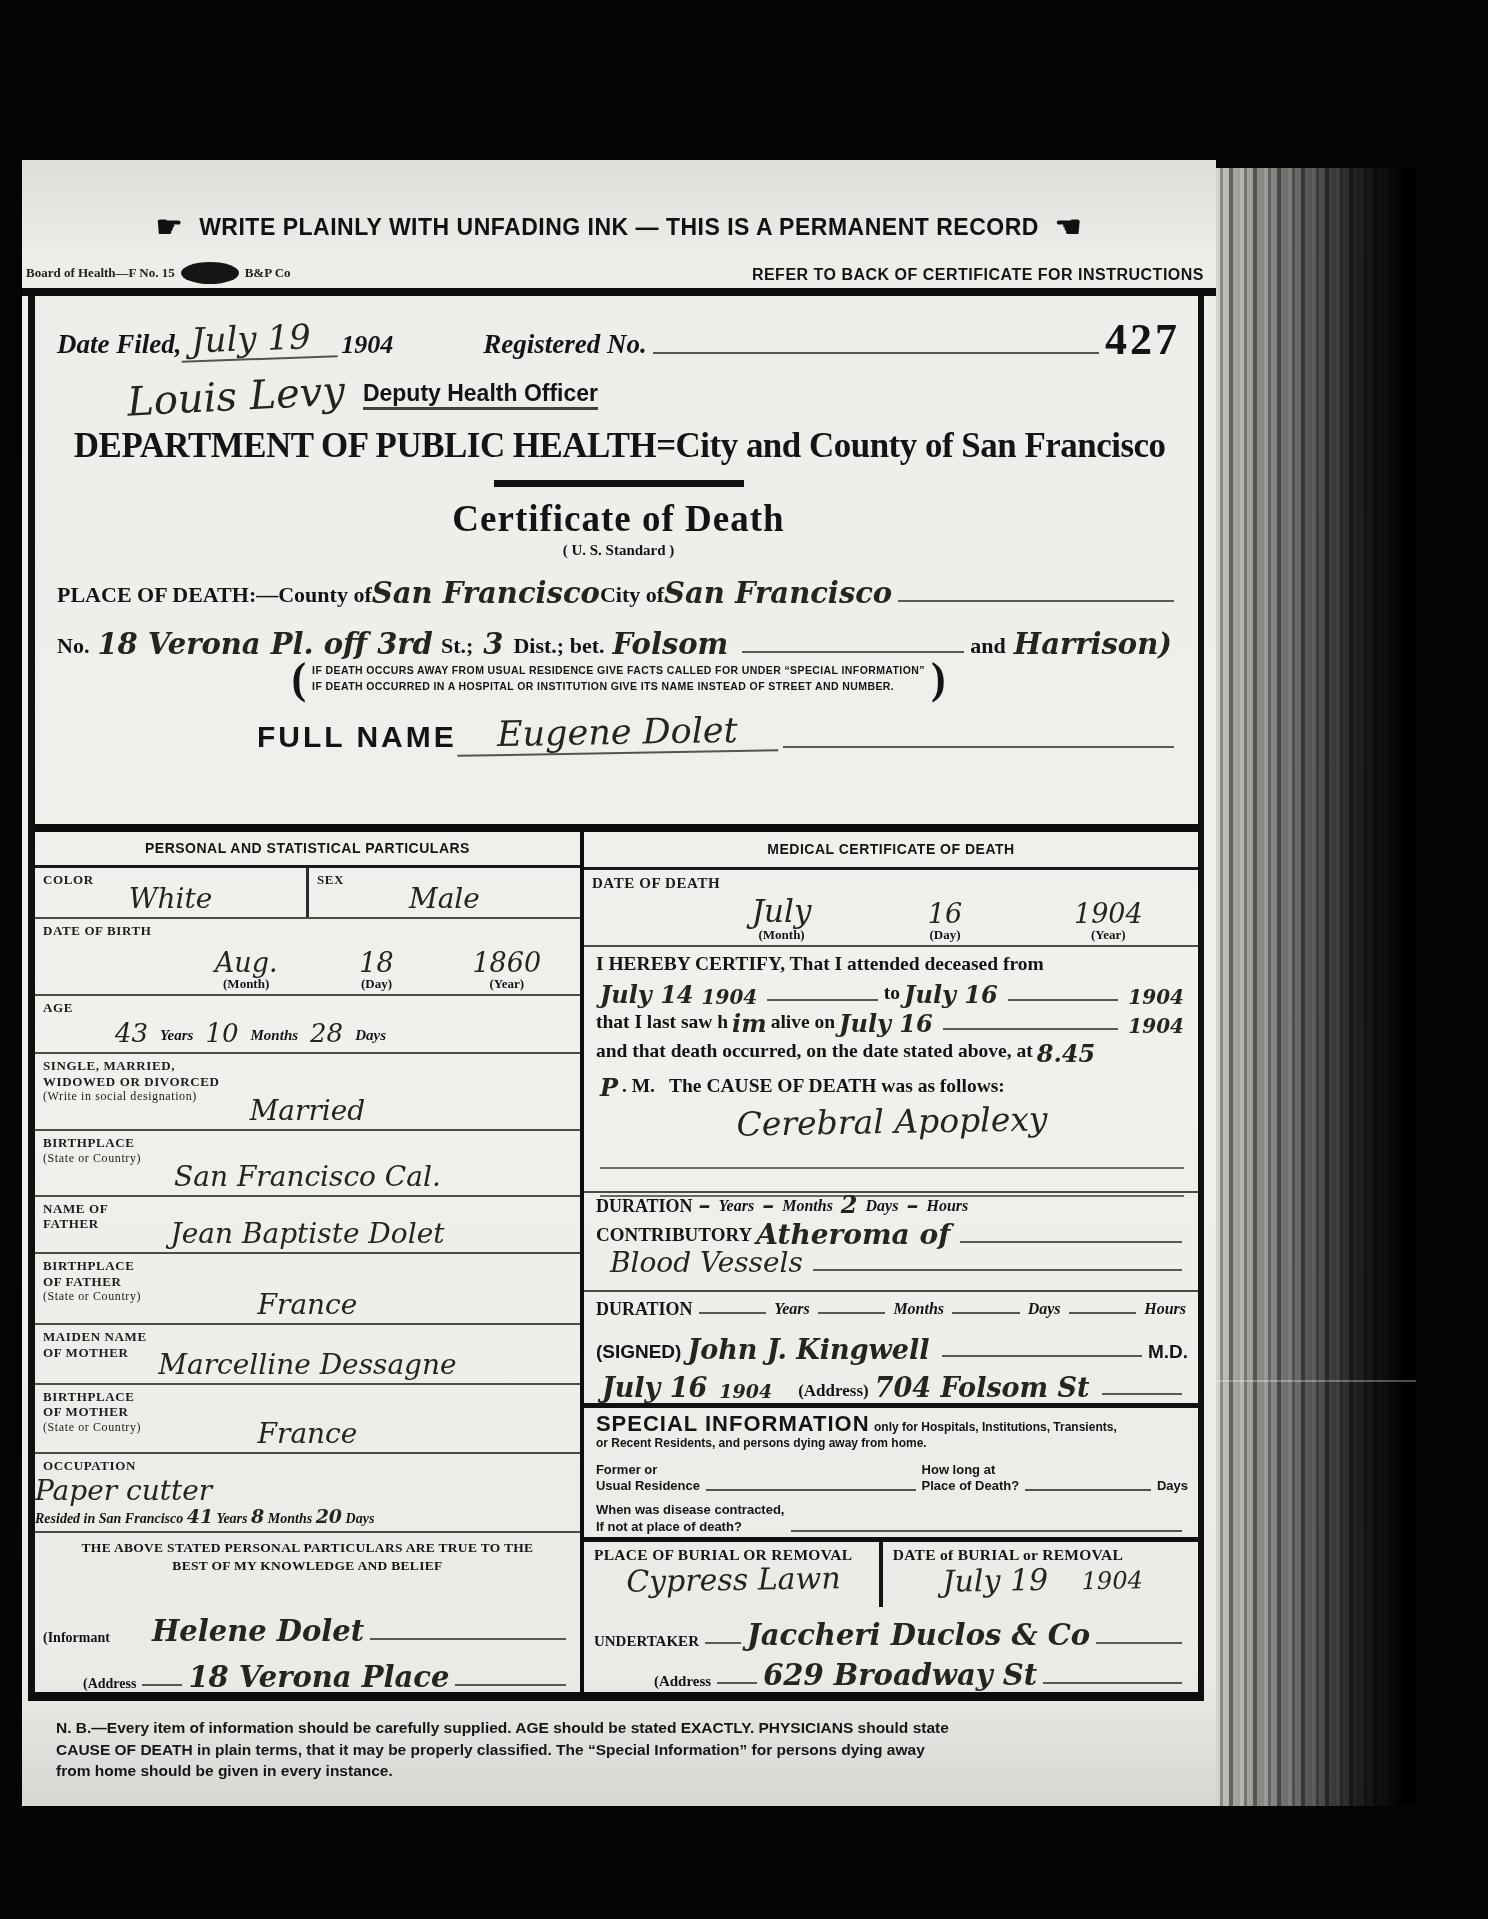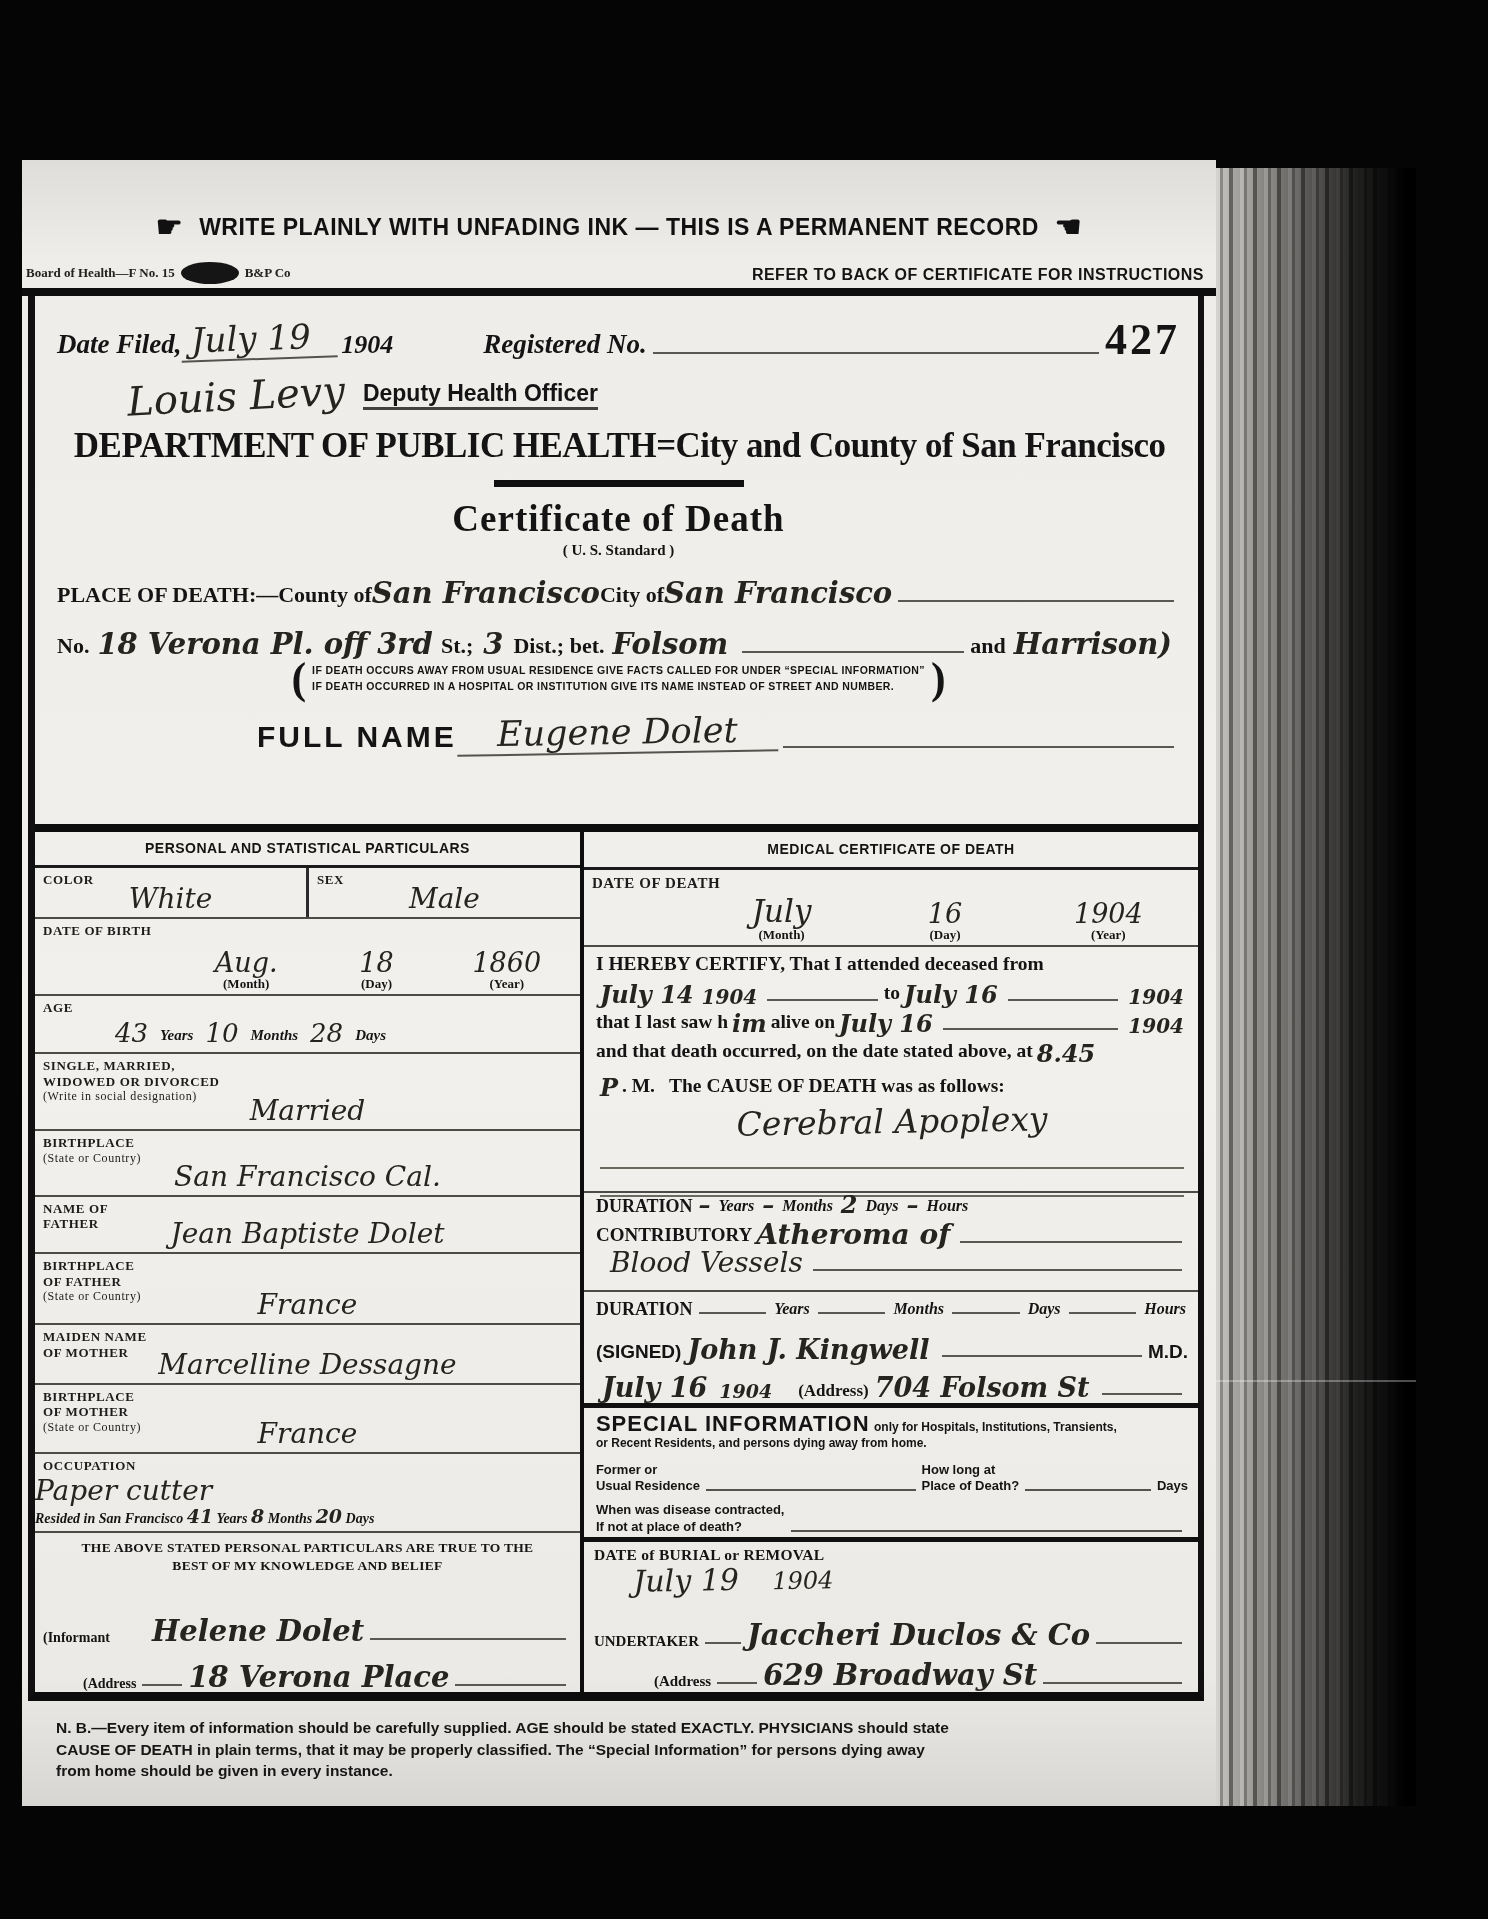--- a/index.html
+++ b/index.html
@@ -492,20 +492,24 @@
                   <span style="display:block">When was disease contracted,</span>
                   <span style="display:block">If not at place of death?</span>
                 </span>
                 <span class="sp-fill"></span>
               </span>
             </div>
           </div>
 
           <div class="burial" style="height:66px;">
             <div class="bcell">
+              <div class="blab">PLACE OF BURIAL OR REMOVAL</div>
+              <div class="bval hw">Cypress Lawn</div>
+            </div>
+            <div class="bcell">
               <div class="blab">DATE of BURIAL or REMOVAL</div>
               <div class="bval">
                 <span class="hw">July 19</span>
                 <span class="hw" style="font-size:24px;margin-left:26px;">1904</span>
               </div>
             </div>
           </div>
 
           <div class="uline" style="height:46px;">
             <span>UNDERTAKER</span>

